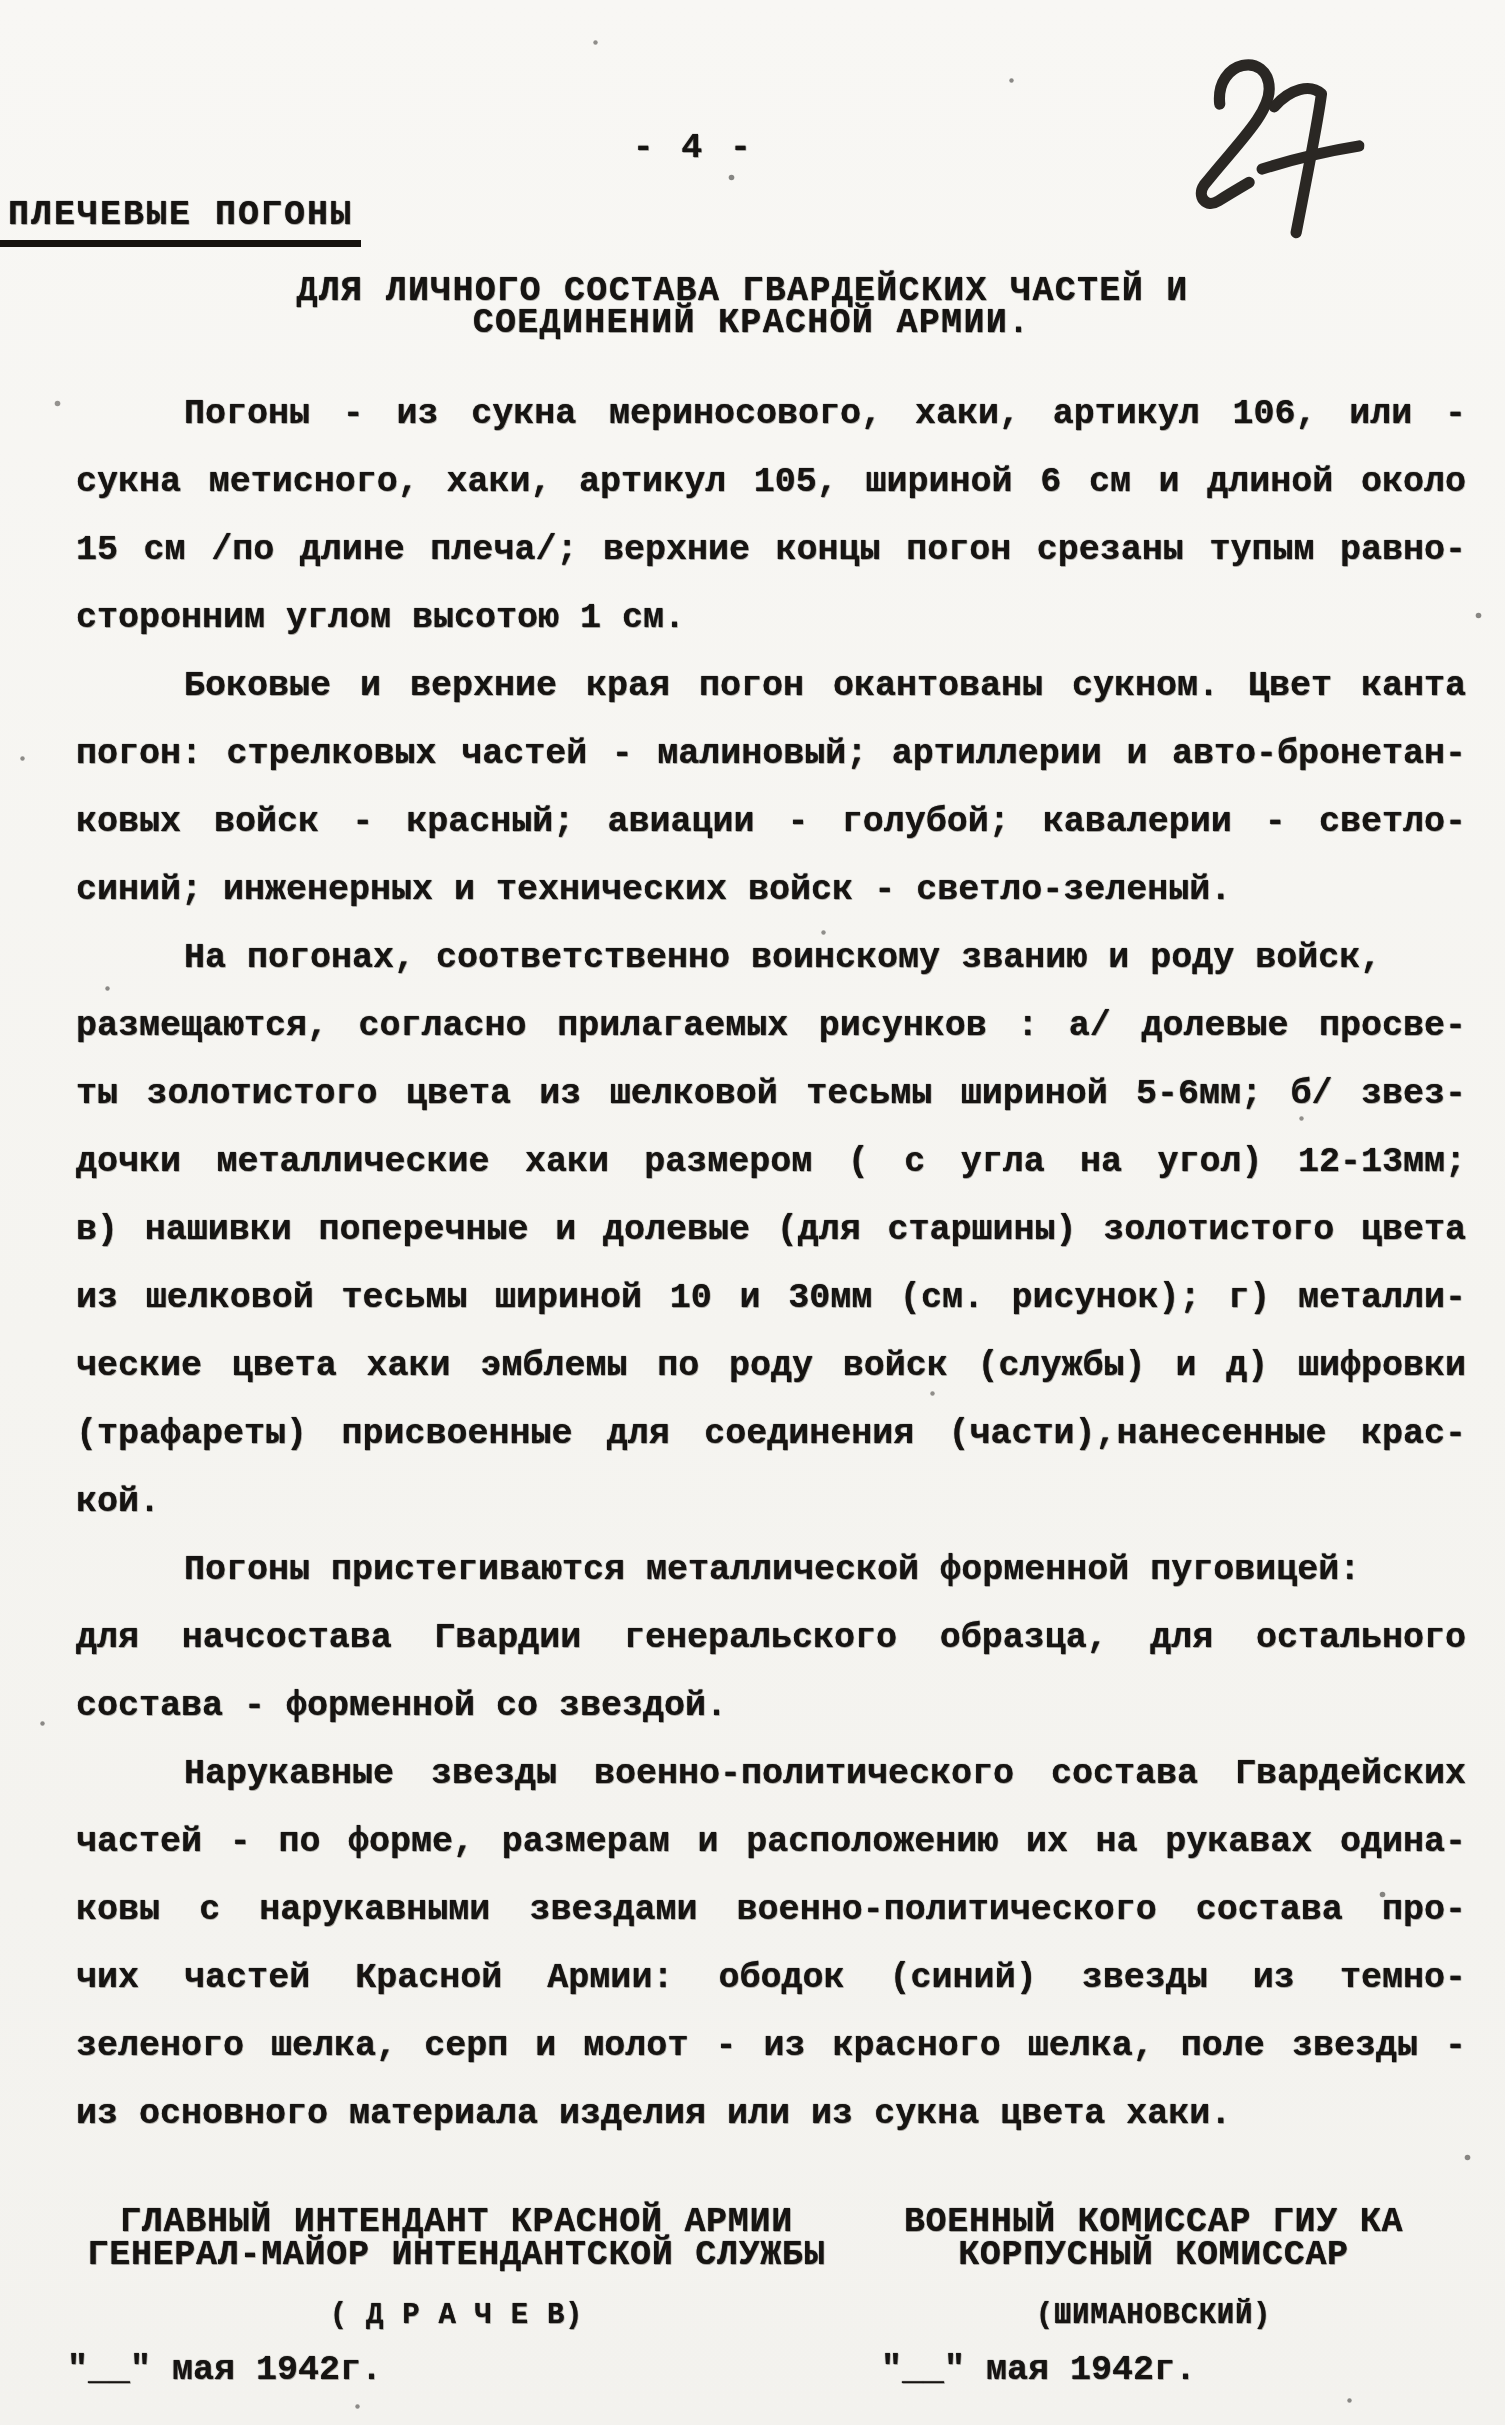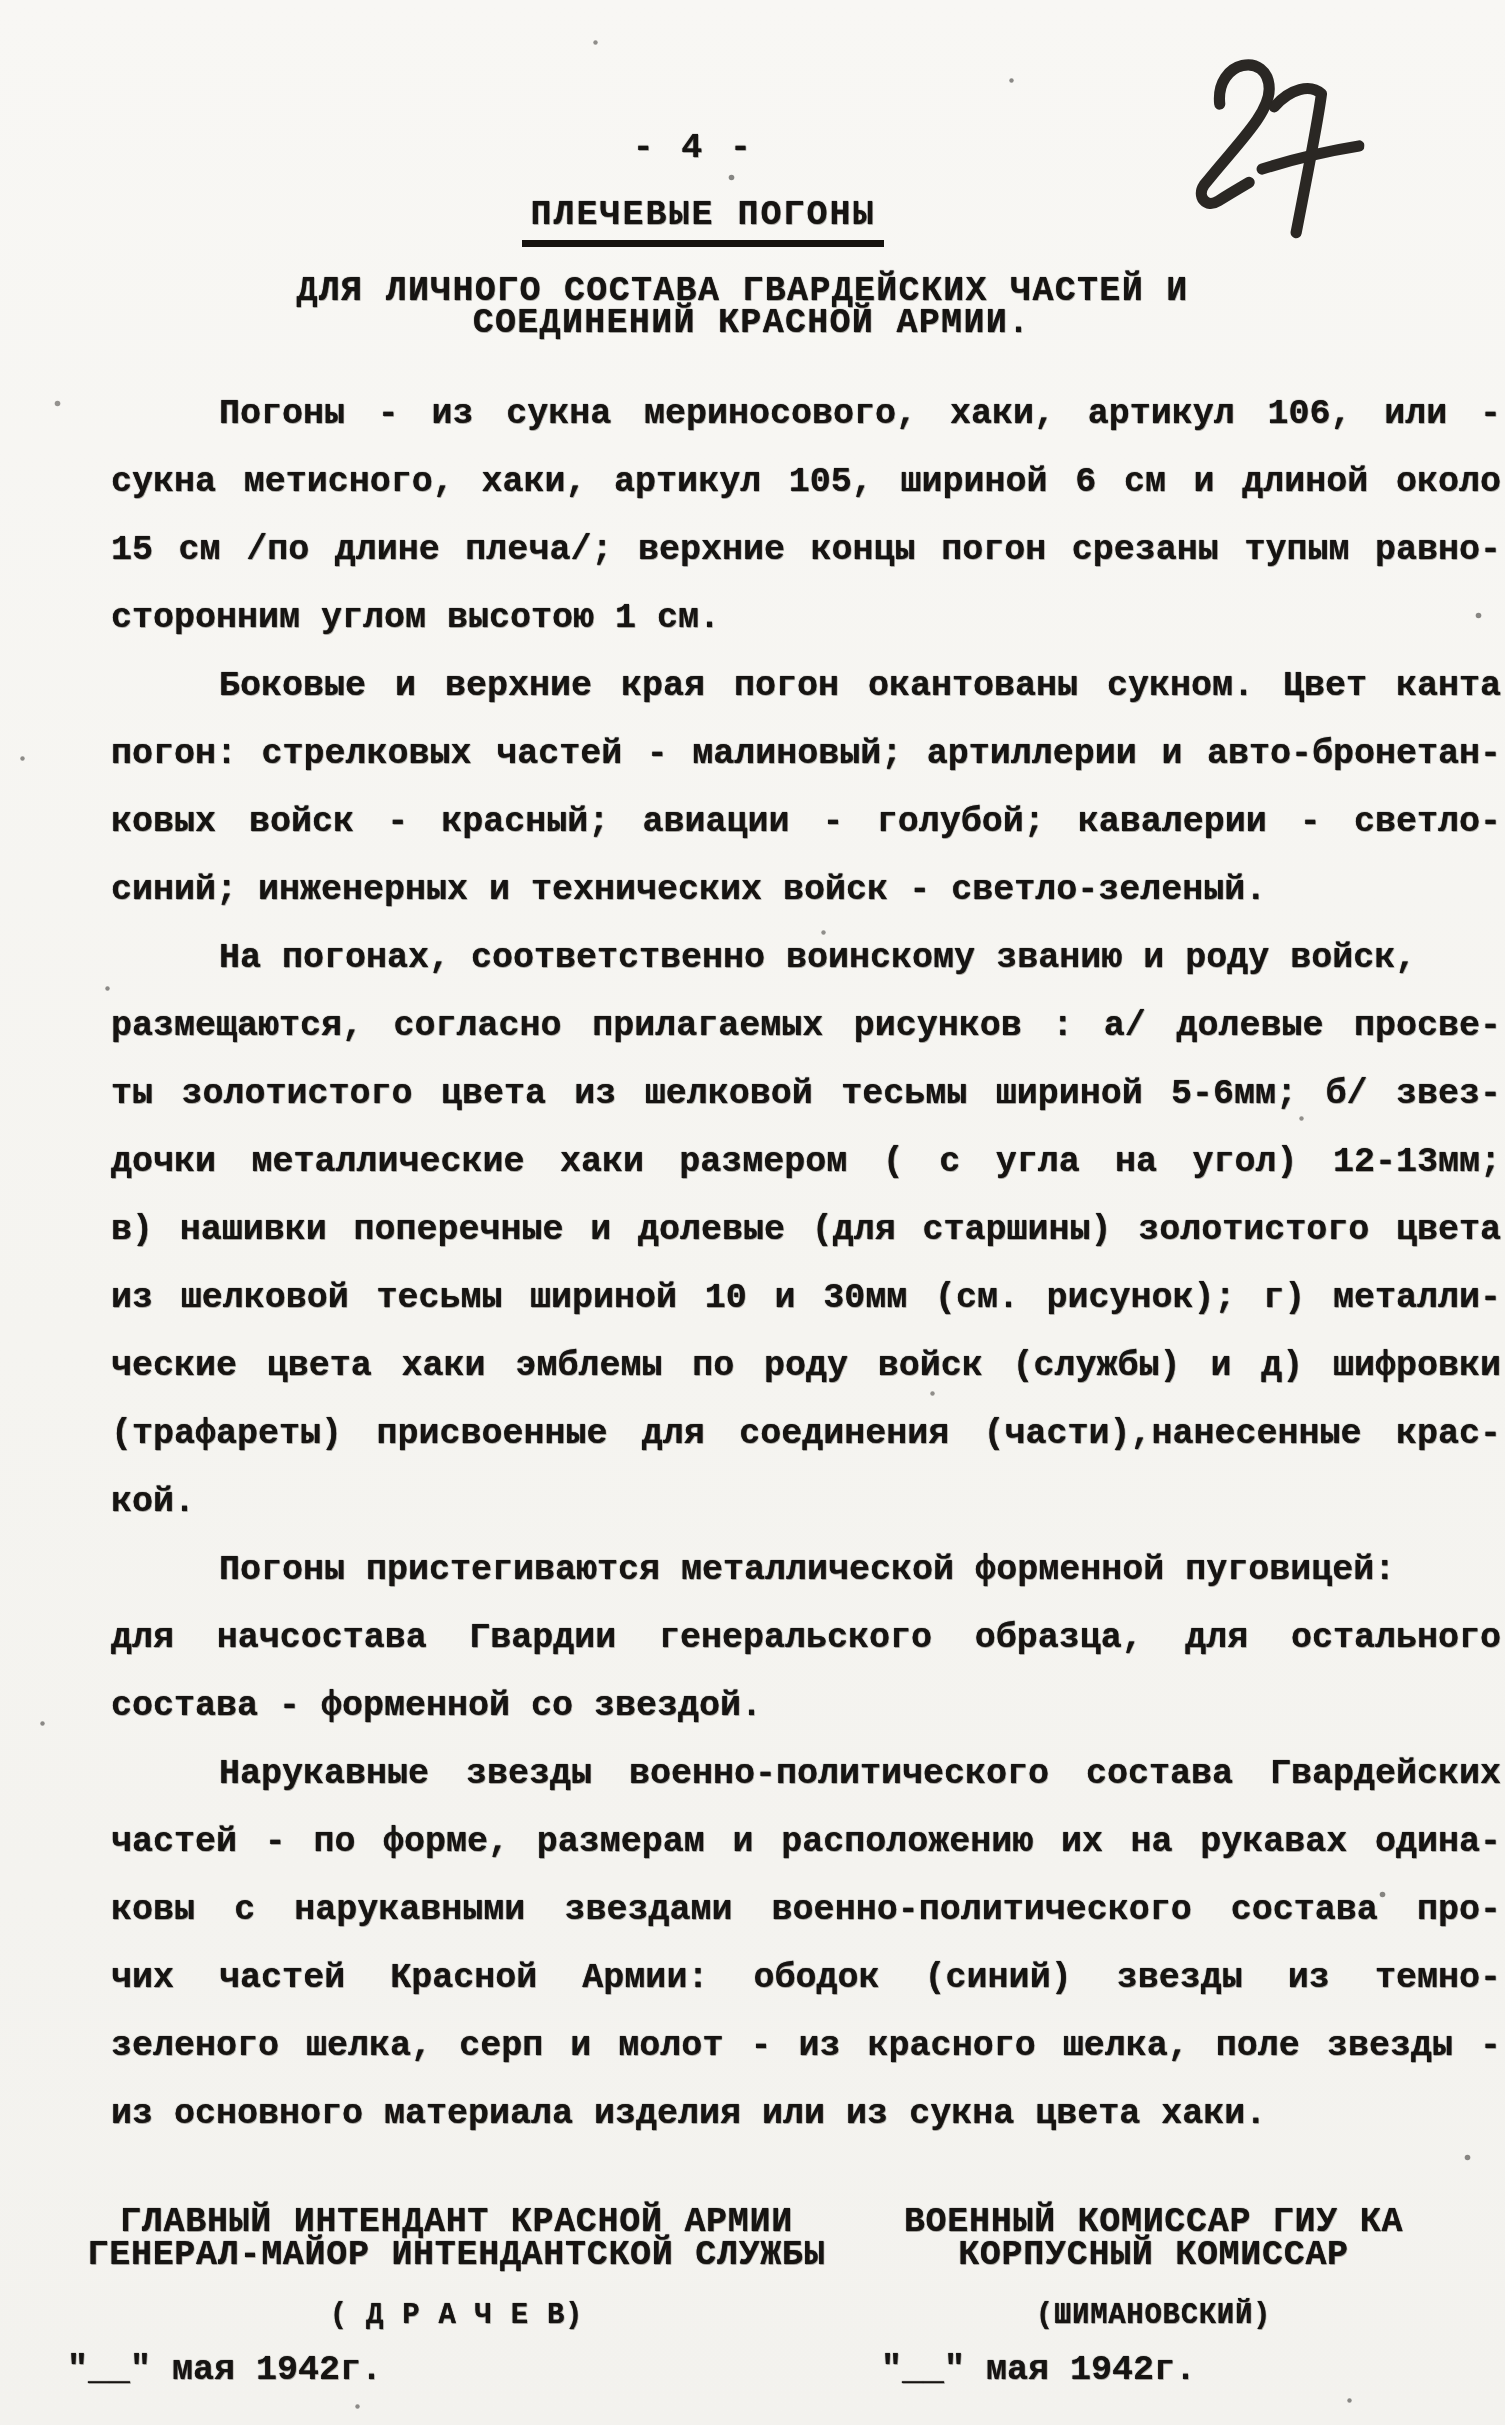--- a/index.html
+++ b/index.html
@@ -19,32 +19,32 @@
     text-align: center; font-size: 35px; letter-spacing: 3.3px; line-height: 39px;
   }
 
   .handwritten {
     position: absolute; left: 1168px; top: 32px; width: 197px; height: 205px;
     transform: rotate(5deg);
   }
 
   .title {
     position: absolute; top: 196px; left: 0; right: 99px;
-    text-align: center; font-size: 35px; letter-spacing: 2px; line-height: 39px;
+    text-align: left; font-size: 35px; letter-spacing: 2px; line-height: 39px;
   }
   .title-text { display: inline-block; padding: 0 8px 5.3px; border-bottom: 7.2px solid #16120e; }
 
   .subtitle {
     position: absolute; left: 0; right: 20px;
     text-align: center; font-size: 35px; letter-spacing: 1.3px; line-height: 37px;
   }
   .s1 { top: 273px; }
   .s2 { top: 305px; margin-left: 18px; }
 
-  .body-block { position: absolute; left: 76px; top: 380px; width: 1390px; font-size: 35px; margin-left: 35px; }
+  .body-block { position: absolute; left: 76px; top: 380px; width: 1390px; font-size: 35px; }
   .ln {
     height: 68px; line-height: 68px;
     text-align: justify; text-align-last: justify;
   }
   .ln.end { text-align-last: left; }
   .ln.indent { text-indent: 108px; }
 
   .signatures {
     position: absolute; left: 54px; right: 79px; top: 2206px;
     display: flex; justify-content: space-between;

